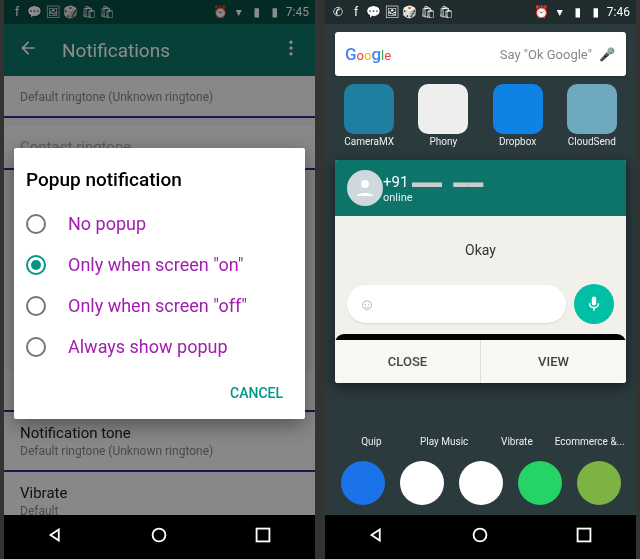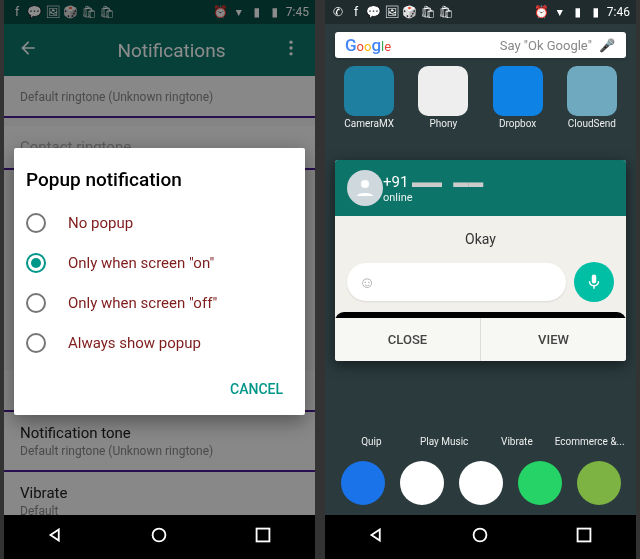--- a/index.html
+++ b/index.html
@@ -1,52 +1,52 @@
 <!DOCTYPE html>
 <html><head>
 <meta charset="utf-8">
 <style>
   * { box-sizing: border-box; margin: 0; padding: 0; font-family: Roboto, Arial, sans-serif; }
   body { background: #333; width: 640px; height: 559px; display: flex; gap: 10px; padding: 0 4px; }
   .phone { flex: 1; background: #fafafa; position: relative; overflow: hidden; }
   .statusbar { height: 24px; background: #084d44; display: flex; align-items: center; justify-content: flex-end; padding: 0 6px; gap: 4px; color: #fff; font-size: 12px; }
   .sb-left { display: flex; gap: 4px; margin-right: auto; }
   .sb-ico { width: 14px; height: 14px; display:inline-flex; align-items:center; justify-content:center; }
-  .appbar { height: 52px; background: #0d7469; display: flex; align-items: center; padding: 8px 14px; color: #fff; text-align: center; }
+  .appbar { height: 52px; background: #0d7469; display: flex; align-items: center; padding: 8px 14px; color: #fff; }
   .appbar svg { fill: #fff; }
   .appbar-title { font-size: 19px; margin-left: 24px; flex: 1; }
   .settings-body { background: #f0f0f0; }
   .set-row { padding: 12px 16px; border-bottom: 2px solid #4c1d95; background: #f7f7f7; }
   .set-title { font-size: 15px; color: #222; }
   .set-sub { font-size: 12px; color: #888; margin-top: 2px; }
   .set-head { font-size: 14px; color: #0d7469; font-weight: 500; }
   .scrim { position: absolute; inset: 0; background: rgba(0,0,0,0.45); }
   .dialog { position: absolute; left: 10px; right: 10px; top: 148px; background: #fff; border-radius: 2px; padding: 20px 12px 10px; box-shadow: 0 6px 20px rgba(0,0,0,0.4); }
   .dlg-title { font-size: 19px; font-weight: 500; margin-bottom: 12px; }
   .radio-row { display: flex; align-items: center; gap: 22px; padding: 10px 0; cursor: pointer; }
   .radio { width: 20px; height: 20px; border: 2px solid #757575; border-radius: 50%; position: relative; }
   .radio.sel { border-color: #009688; }
   .radio.sel::after { content: ""; position: absolute; inset: 3px; background: #009688; border-radius: 50%; }
-  .radio-label { font-size: 15px; color: #7f1d1d; }
+  .radio-label { font-size: 18px; color: #a21caf; }
   .dlg-actions { text-align: right; padding-top: 10px; }
   .dlg-btn { color: #009688; font-weight: 500; font-size: 14px; background: none; border: none; padding: 8px 10px; cursor: pointer; }
 
   
   .p2 { background: #2a3a3d; }
   .p2 .statusbar { background: rgba(0,0,0,0.25); }
-  .searchbar { margin: 8px 10px 4px; height: 26px; background: #fff; border-radius: 3px; display:flex; align-items:center; padding:10px 10px; color:#888; font-size:13px; box-shadow:0 1px 3px rgba(0,0,0,0.2); }
+  .searchbar { margin: 8px 10px 4px; height: 44px; background: #fff; border-radius: 3px; display:flex; align-items:center; padding:10px 10px; color:#888; font-size:13px; box-shadow:0 1px 3px rgba(0,0,0,0.2); }
   .searchbar .g { color:#4285F4; font-weight:500; font-size:17px; }
   .searchbar .g2 { color:#EA4335; } .searchbar .g3 { color:#FBBC05; } .searchbar .g4 { color:#34A853; }
   .apps { padding: 0 10px; display: grid; grid-template-columns: repeat(4, 1fr); gap: 6px; }
   .app { text-align:center; font-size: 10px; color: #eee; }
   .app-icon { width: 50px; height: 50px; margin: 4px auto 2px; border-radius: 10px; display:flex; align-items:center; justify-content:center; font-size:24px; color:#fff; }
   .popup { position:absolute; left:10px; right:10px; top:160px; background:#f2f0eb; border-radius:3px; box-shadow:0 4px 14px rgba(0,0,0,0.5); overflow:hidden; }
   .pop-head { background:#0d7469; color:#fff; padding:10px 12px; display:flex; align-items:center; gap:0; }
   .avatar { width:36px; height:36px; border-radius:50%; background:#cfd8dc; display:flex; align-items:center; justify-content:center; }
-  .pop-msg { padding:15px; text-align:center; font-size:14px; color:#333; }
+  .pop-msg { padding:26px; text-align:center; font-size:14px; color:#333; }
   .pop-input { display:flex; align-items:center; padding:0 12px 10px; gap:8px; }
   .pop-input .field { flex:1; background:#fff; border-radius:20px; height:38px; display:flex; align-items:center; padding:0 12px; color:#aaa; box-shadow:0 1px 2px rgba(0,0,0,0.1);}
   .mic-btn { width:40px; height:40px; border-radius:50%; background:#00bfa5; display:flex; align-items:center; justify-content:center; }
   .pop-btns { display:flex; border-top:6px solid #000000;border-radius:9px; }
   .pop-btns button { flex:1; background:#f7f7f4; border:none; padding:14px; font-size:13px; font-weight:500; color:#444; cursor:pointer; }
   .pop-btns button + button { border-left:1px solid #ddd; }
   .apps-bottom { position:absolute; left:0; right:0; bottom:48px; padding:0 10px;}
   .apps-bottom .row-labels { display:grid; grid-template-columns:repeat(4,1fr); text-align:center; font-size:10px; color:#eee; margin-bottom:8px; }
   .dock { display:grid; grid-template-columns:repeat(5,1fr); gap:4px; padding:6px 0; }
   .dock .app-icon { width:44px; height:44px; border-radius:50%; margin:0 auto;}

